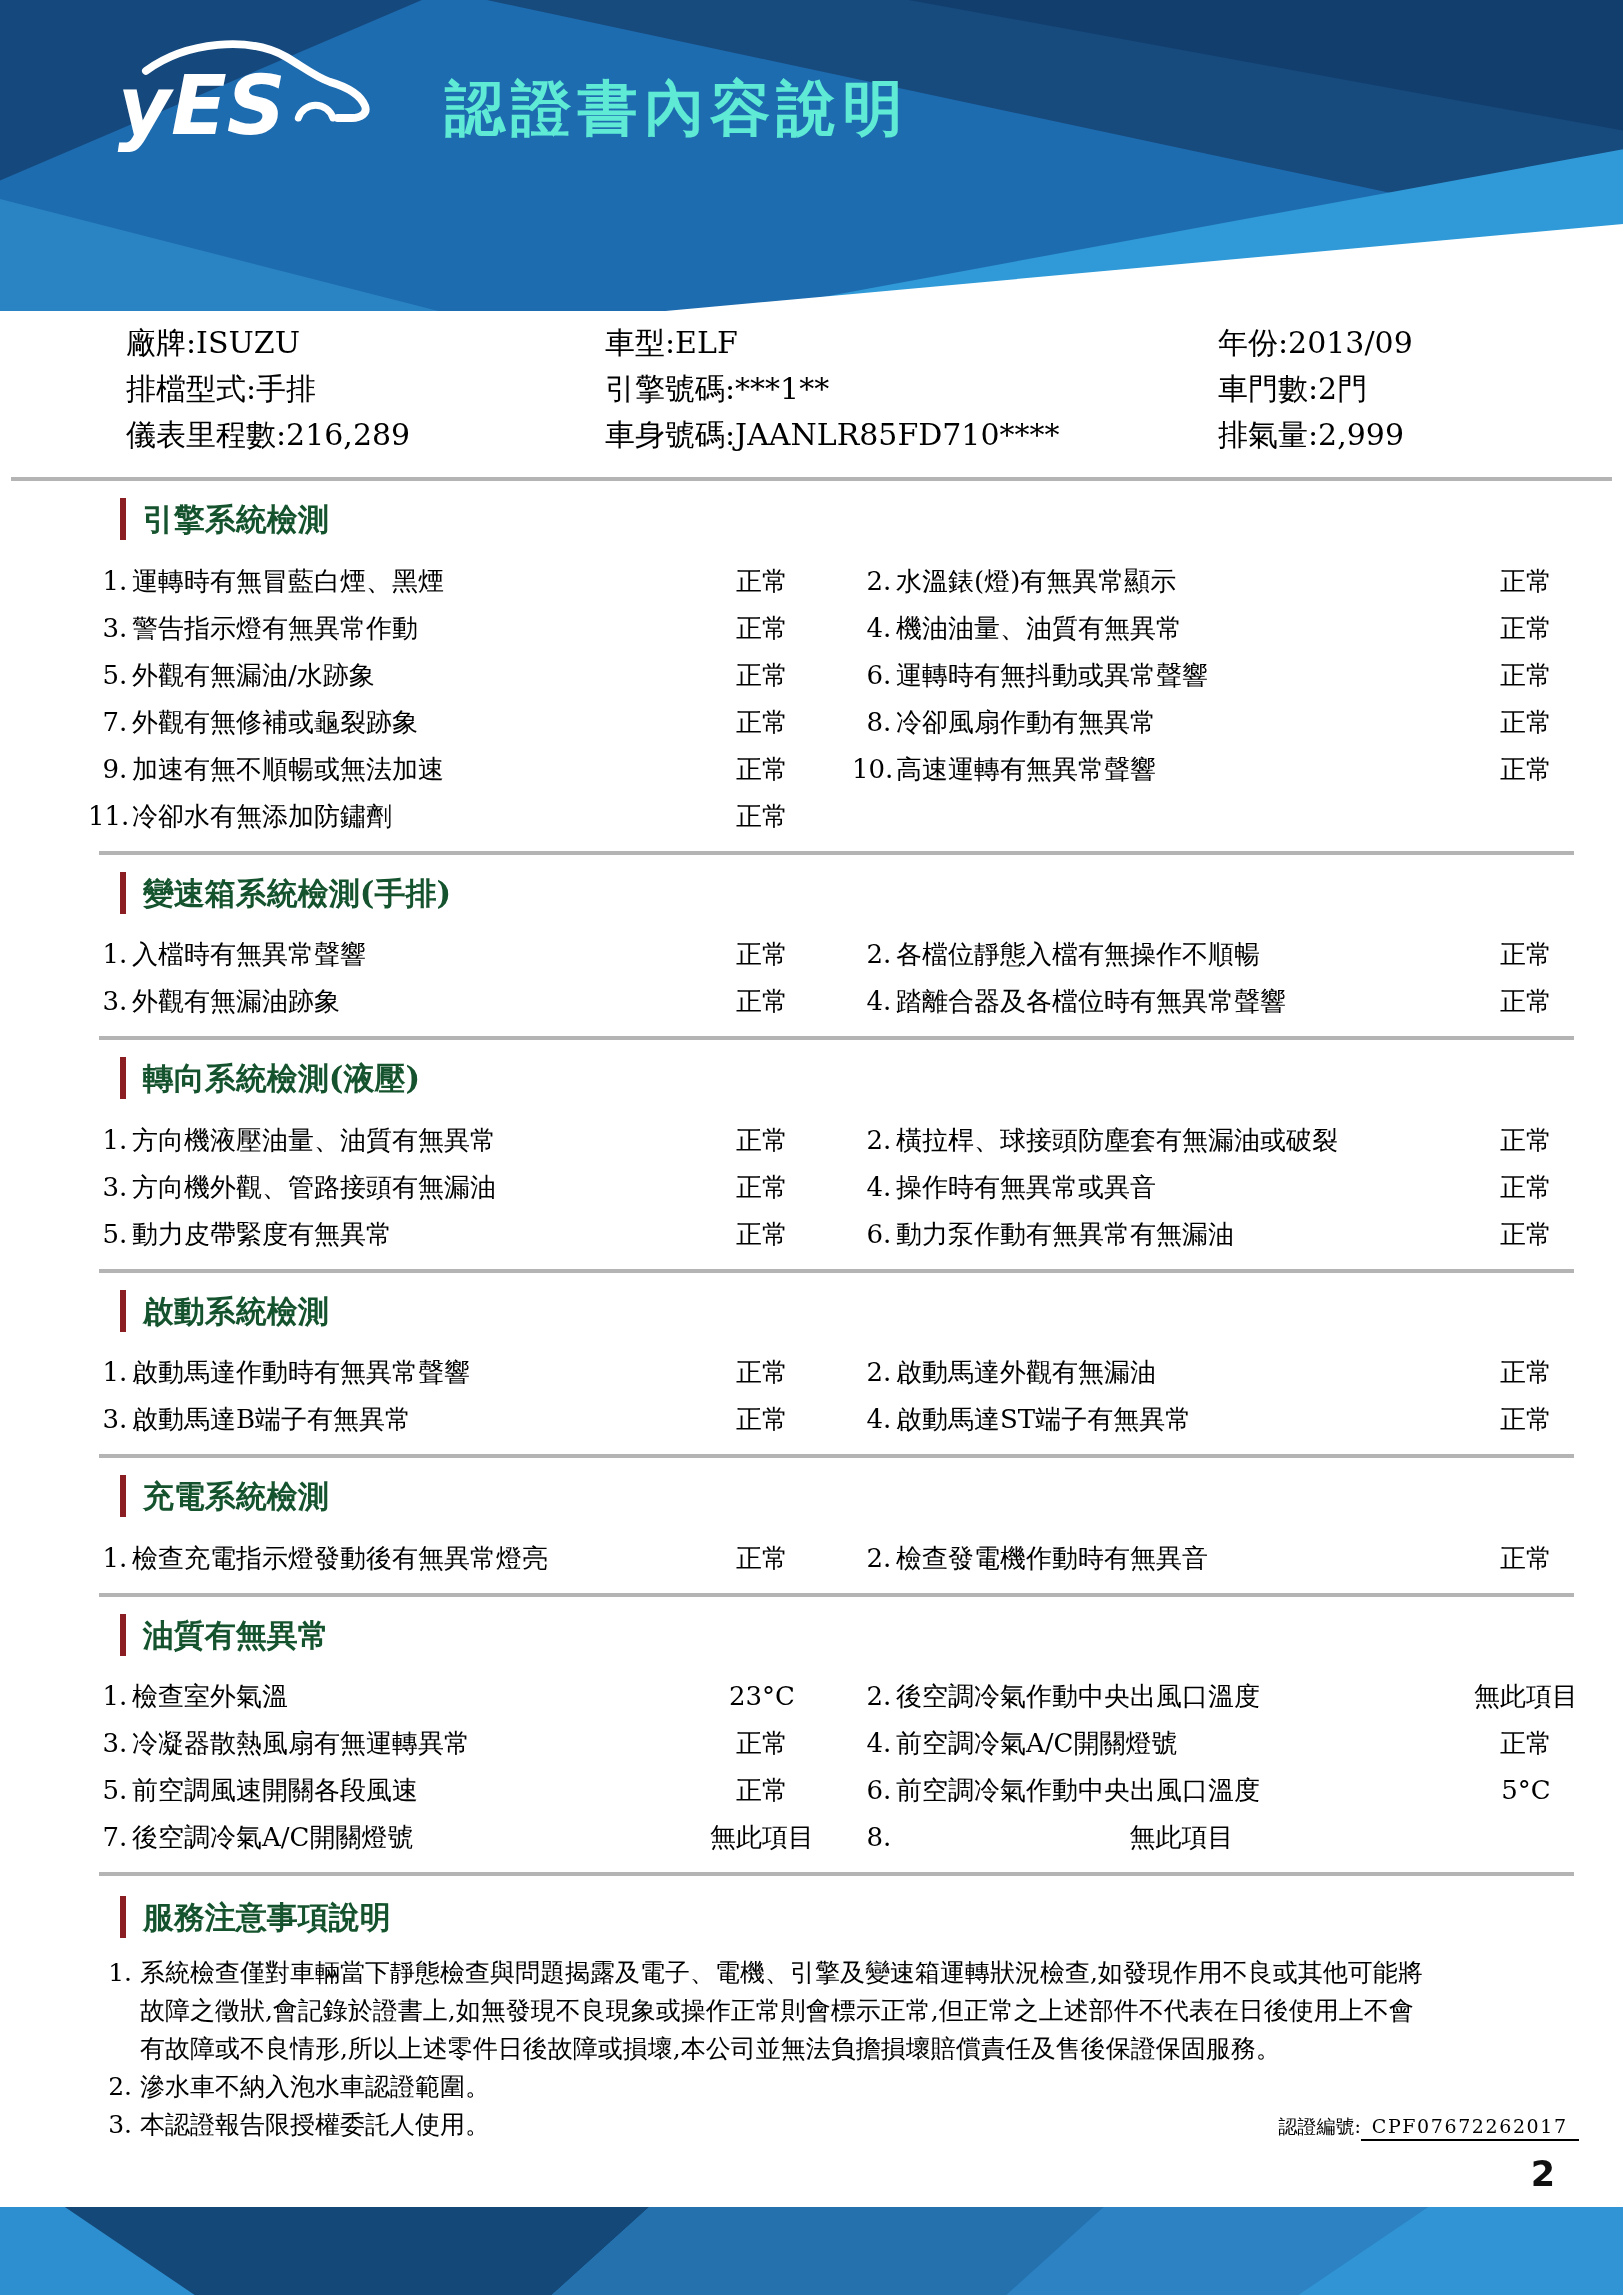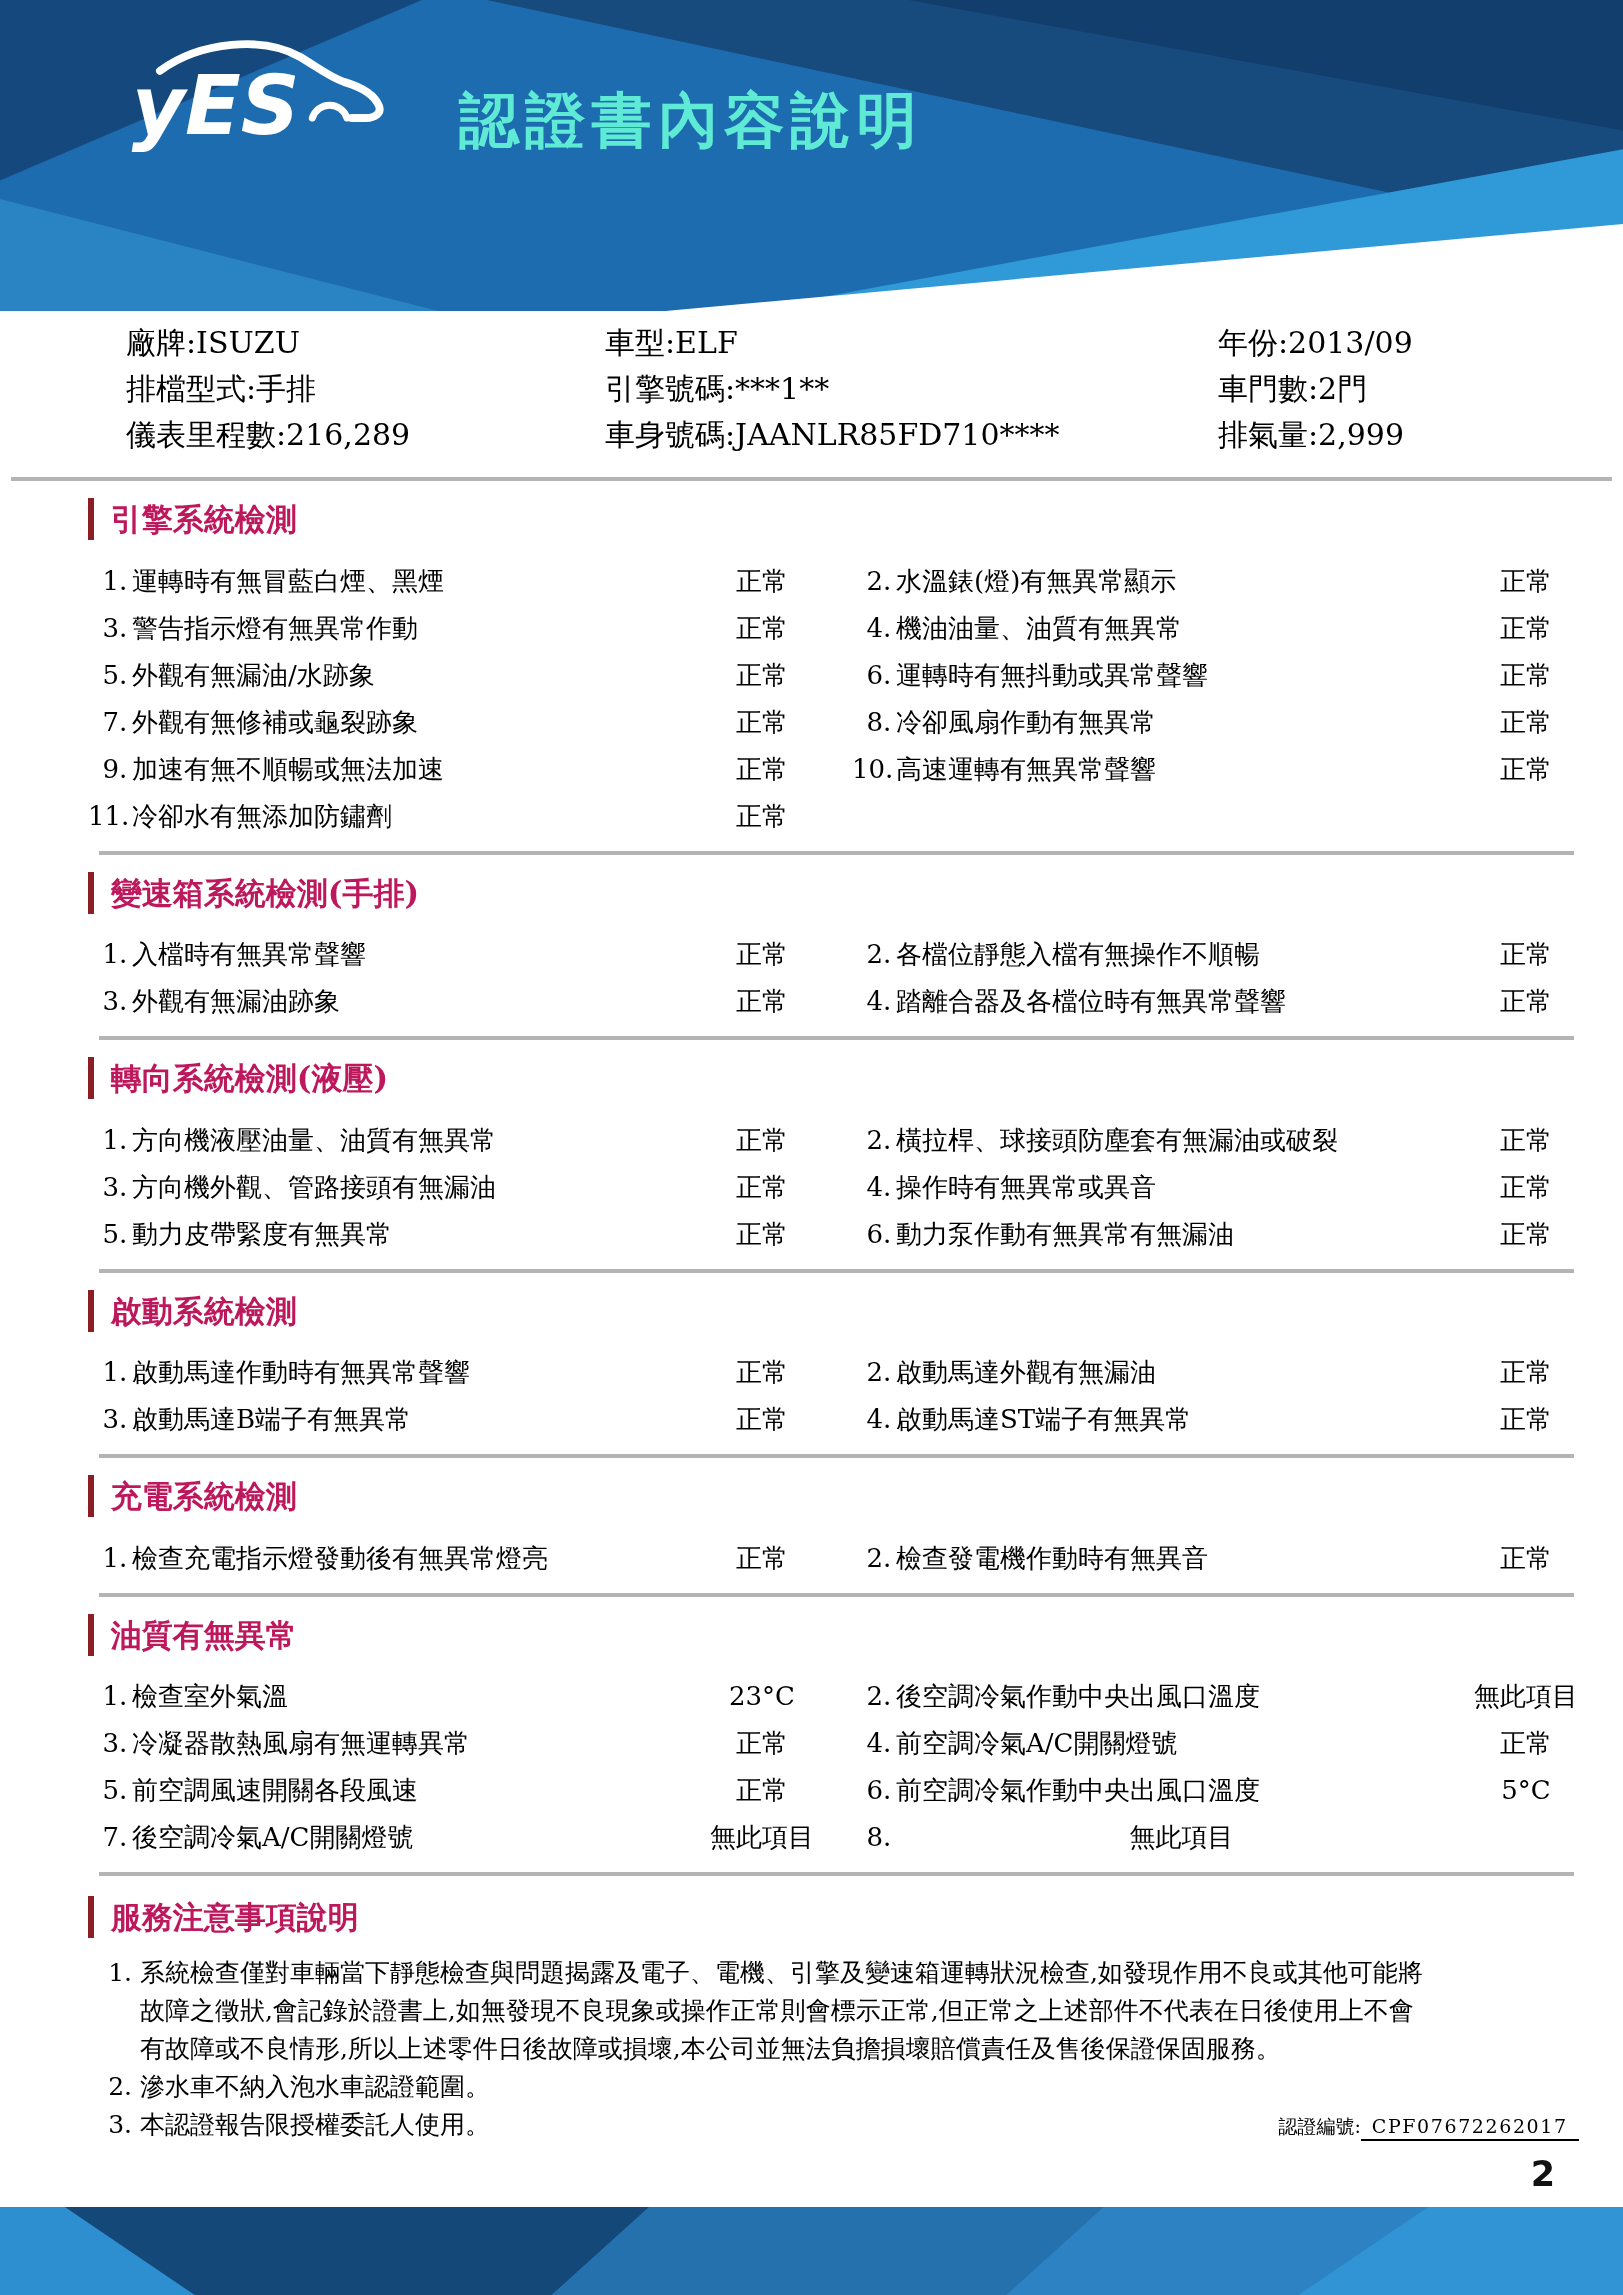--- a/index.html
+++ b/index.html
@@ -13,42 +13,42 @@
   }
   
   .banner{position:relative;width:100%;height:311px;background:#1e6cb0;overflow:hidden;}
   .banner .shape{position:absolute;inset:0;}
   .sh-dark-tl{background:#15497e;clip-path:polygon(0 0,26% 0,0 58%);}
   .sh-dark-tr{background:#174a7d;clip-path:polygon(30% 0,100% 0,100% 78%);}
   .sh-darker-tr{background:#123e6e;clip-path:polygon(56% 0,100% 0,100% 42%);}
   .sh-light-wedge{background:#2f9ad7;clip-path:polygon(46% 100%,100% 48%,100% 100%);}
   .sh-white-wedge{background:#ffffff;clip-path:polygon(41% 100%,100% 72%,100% 100%);}
   .sh-left-light{background:#2a84c4;clip-path:polygon(0 64%,27% 100%,0 100%);}
-  .brand{position:absolute;left:130px;top:30px;display:flex;align-items:flex-end;}
+  .brand{position:absolute;left:116px;top:30px;display:flex;align-items:center;}
   .logo-svg{display:block;}
   .banner-title{
     margin-left:46px;margin-top:27px;
     font-family:"DejaVu Sans","Liberation Sans",sans-serif;
     font-size:60px;font-weight:900;color:#5eead4;letter-spacing:6.3px;white-space:nowrap;
   }
   
   .vehicle-info{
     display:grid;grid-template-columns:479px 613px 1fr;
     padding:9.4px 38px 7.9px 126px;
     font-size:30px;
   }
   .vi-col{display:flex;flex-direction:column;}
   .vi-row{line-height:46px;white-space:nowrap;}
   
   .divider{height:3.9px;background:#b4b4b4;margin:11px 11px 0 11px;}
   
   .content{padding:0 38px 0 88px;}
   .section-title{
     display:flex;align-items:center;margin-top:17.3px;
-    color:#be185d;font-size:31px;font-weight:bold;line-height:38px;white-space:nowrap;
+    color:#14532d;font-size:31px;font-weight:bold;line-height:38px;white-space:nowrap;margin-left:32px;
   }
   .title-bar{width:5.5px;height:42px;background:#8a1e22;margin-right:17.3px;flex:0 0 auto;}
   .items{
     margin-top:17.3px;
     display:grid;
     grid-template-columns:44px minmax(0,1fr) 118px 31px 44px minmax(0,1fr) 118px;
   }
   .it-no{text-align:right;padding-right:4.7px;font-size:26px;line-height:47px;white-space:nowrap;}
   .it-text{font-size:26px;line-height:47px;white-space:nowrap;overflow:hidden;}
   .it-status{font-size:26px;line-height:47px;text-align:center;white-space:nowrap;}

